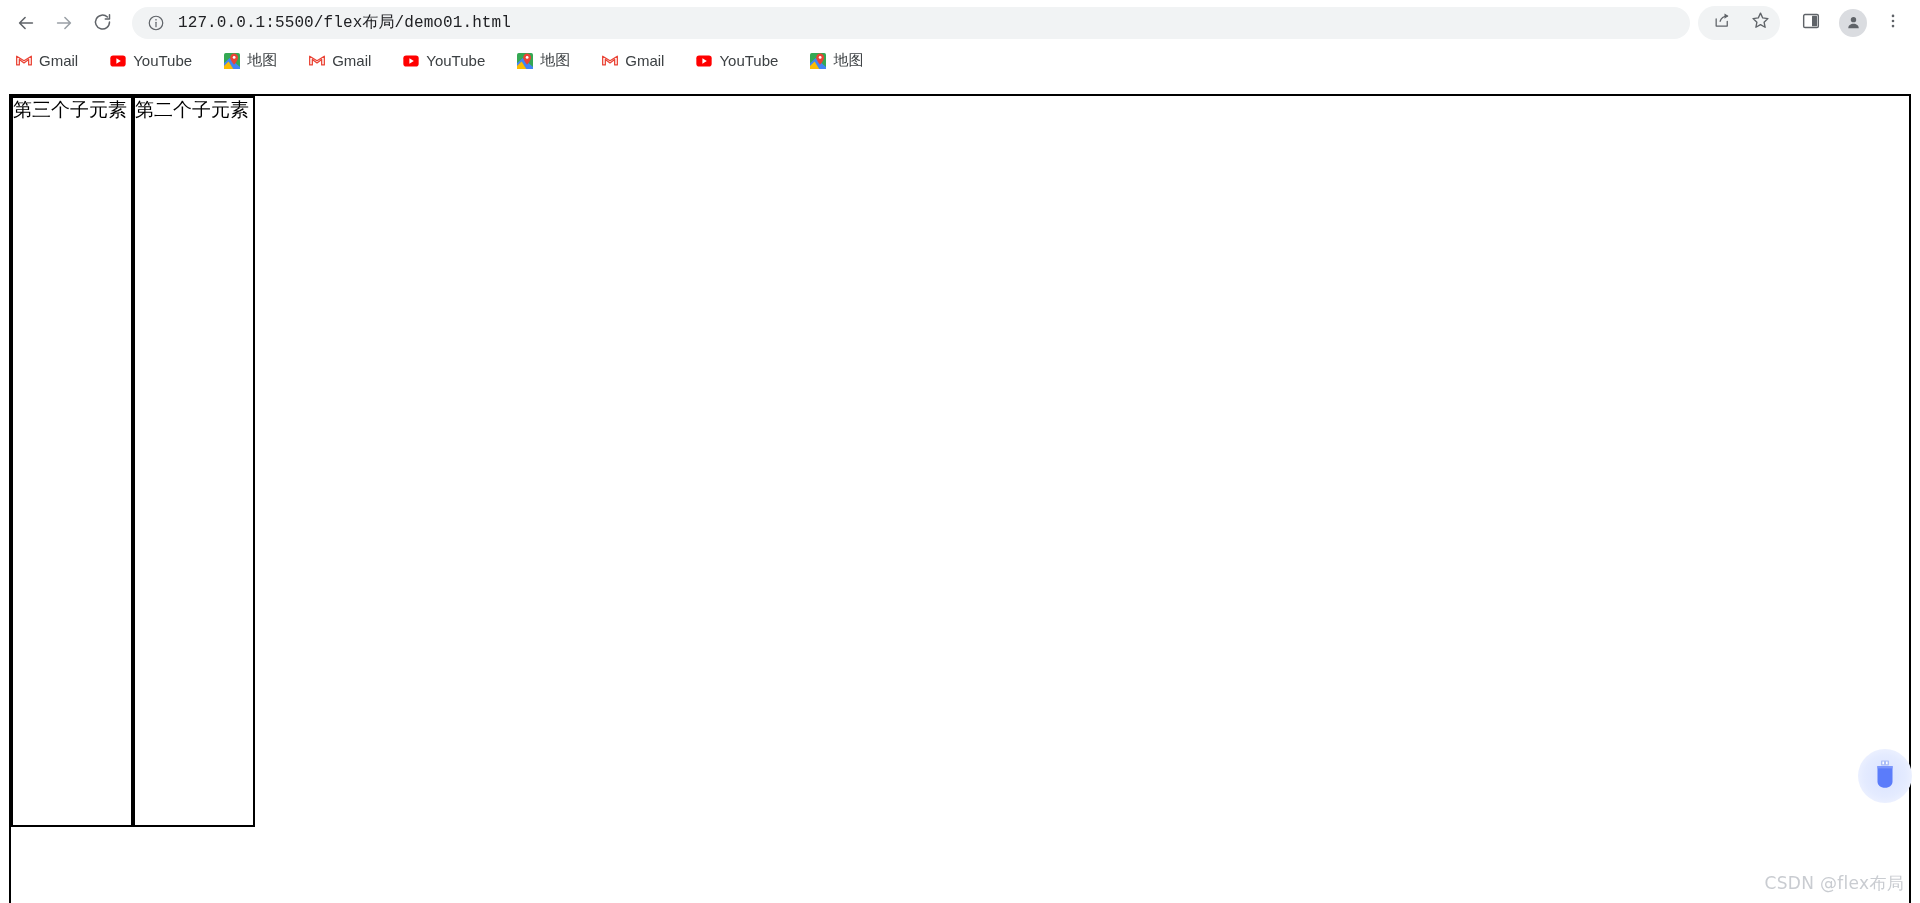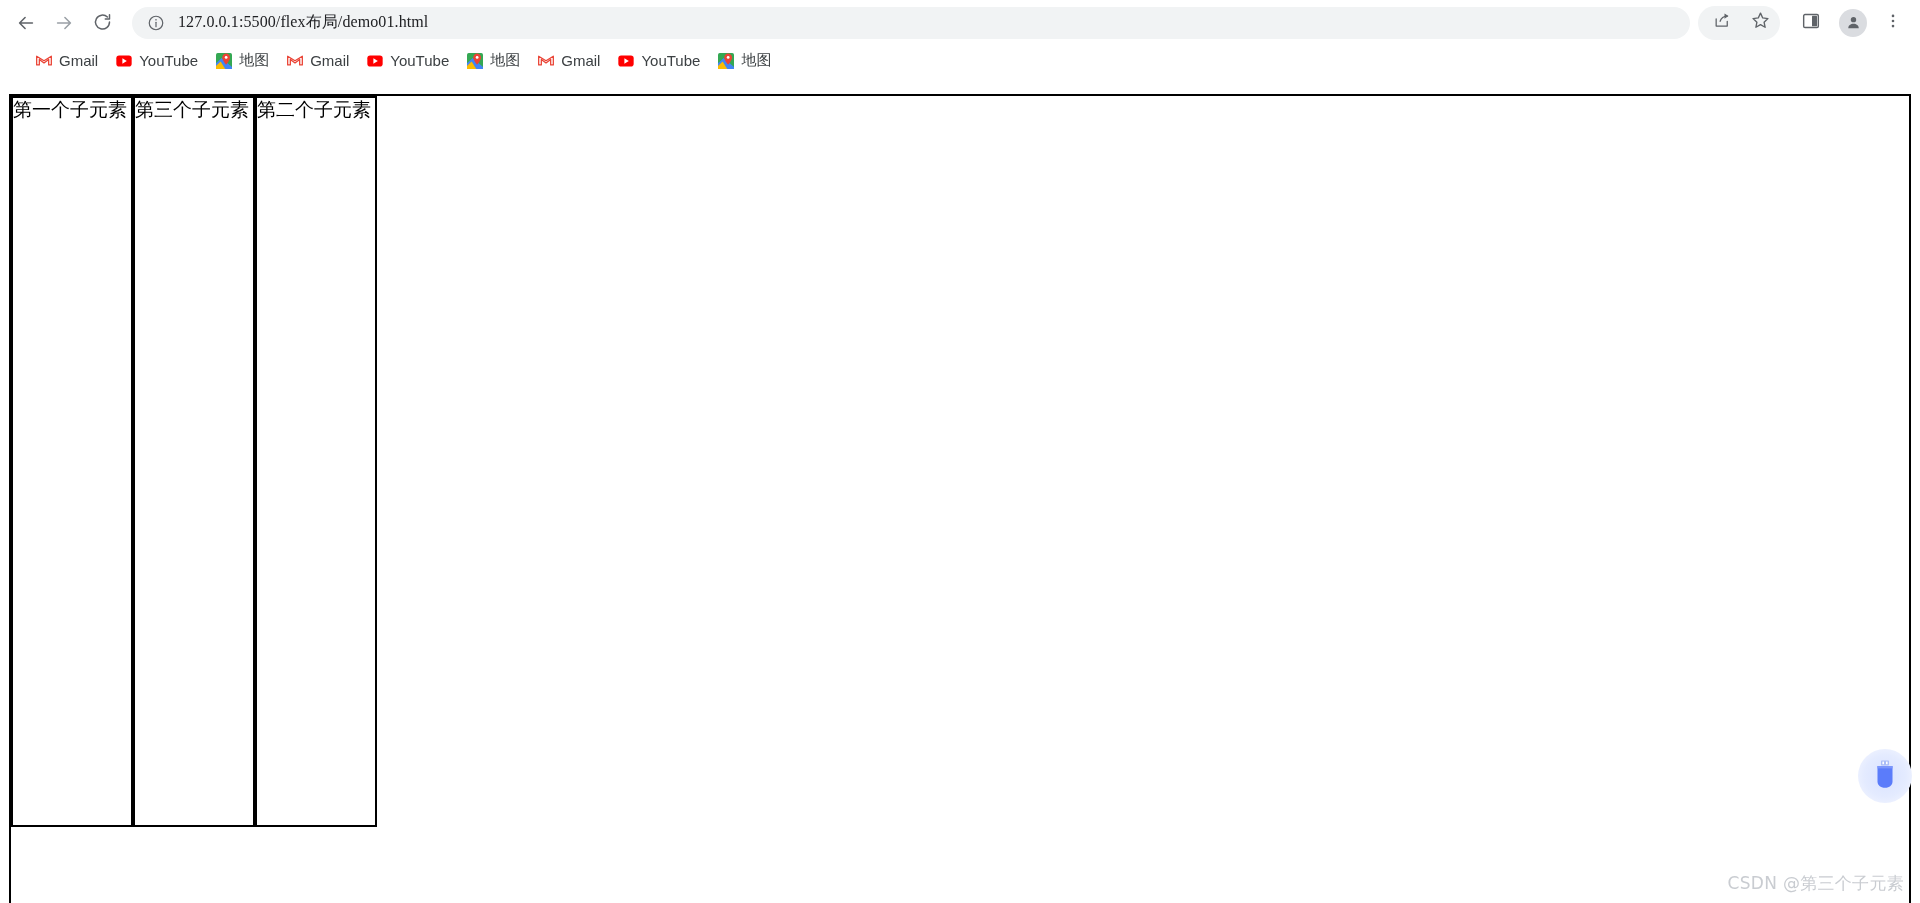--- a/index.html
+++ b/index.html
@@ -71,21 +71,21 @@
     align-items: center;
     justify-content: center;
   }
   .omnibox-url {
     font-size: 16px;
     color: #202124;
     letter-spacing: 0.1px;
     white-space: nowrap;
     overflow: hidden;
     text-overflow: ellipsis;
-    font-family: Liberation Serif, serif;
+    font-family: Liberation Mono, monospace;
   }
 
   .toolbar-actions {
     display: flex;
     align-items: center;
     flex: 0 0 auto;
   }
   .action-btn {
     width: 34px;
     height: 34px;
@@ -111,23 +111,24 @@
     display: flex;
     align-items: center;
     justify-content: center;
   }
 
   
   .bookmarks-bar {
     height: 32px;
     display: flex;
     align-items: center;
-    padding-left: 28px;
+    padding-left: 8px;
     background: #ffffff;
     border-bottom: 1px solid #ffffff;
+    gap: 14px;
   }
   .bookmark {
     display: flex;
     align-items: center;
     height: 26px;
     padding: 0 8px;
     border-radius: 4px;
     margin-right: 2px;
     flex: 0 0 auto;
   }
@@ -402,31 +403,30 @@
       </span>
       <span class="bookmark-label">地图</span>
     </div>
 
   </div>
 </div>
 
 <div class="viewport">
 
   <div class="flex-container">
-    <div class="flex-item">第一个子元素</div>
     <div class="flex-item">第三个子元素</div>
     <div class="flex-item">第二个子元素</div>
   </div>
 
   <div class="usb-float">
     <span>
       <svg width="26" height="30" viewBox="0 0 26 30">
         <rect x="9" y="1.5" width="8" height="5" rx="0.8" fill="#a9bcf7"></rect>
         <rect x="10.4" y="2.6" width="1.6" height="2.6" fill="#ffffff"></rect>
         <rect x="14" y="2.6" width="1.6" height="2.6" fill="#ffffff"></rect>
         <path d="M5.5 7h15v15.5c0 3.6-2.9 6.3-7.5 6.3S5.5 26.1 5.5 22.5z" fill="#5b7cfa"></path>
         <rect x="5.5" y="7" width="15" height="2.4" fill="#7b95fb"></rect>
       </svg>
     </span>
   </div>
 
-  <div class="watermark">CSDN @第三个子元素</div>
+  <div class="watermark">CSDN @flex布局</div>
 </div>
 
 </body></html>

